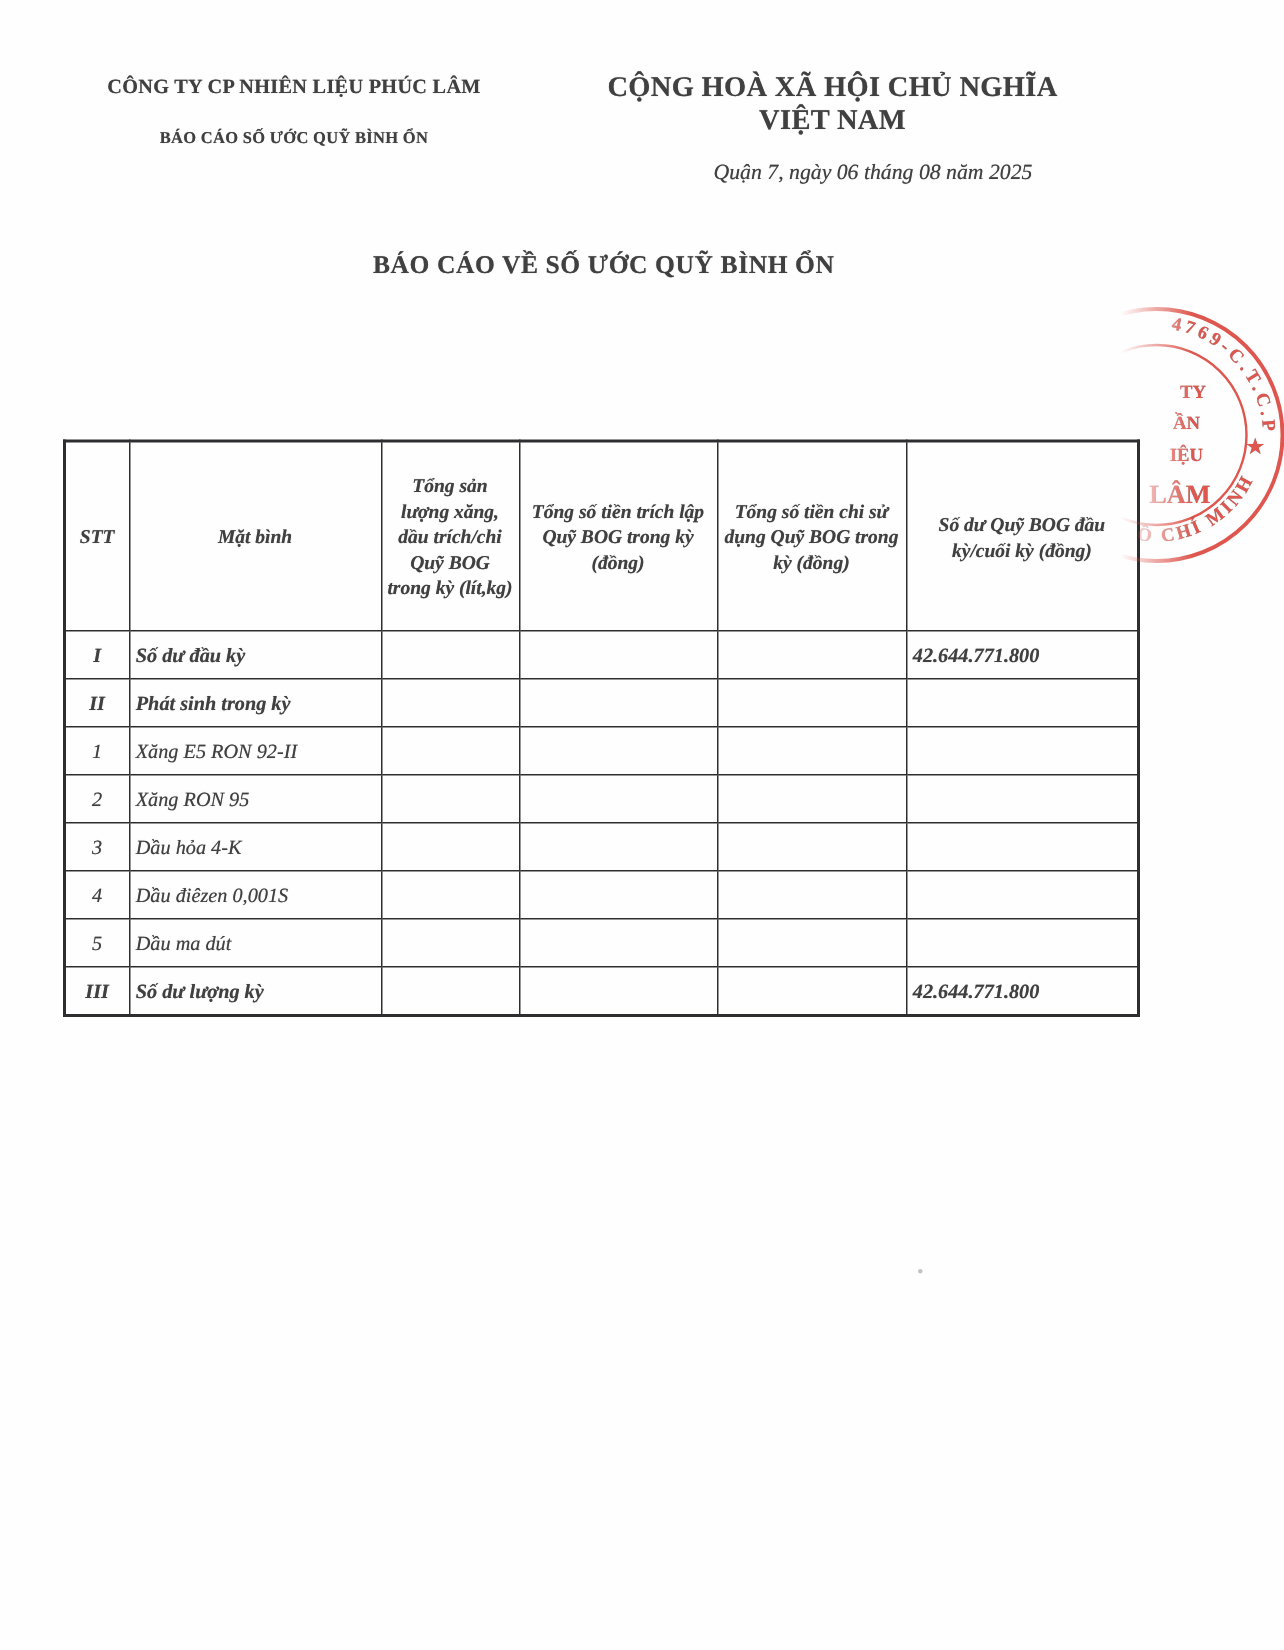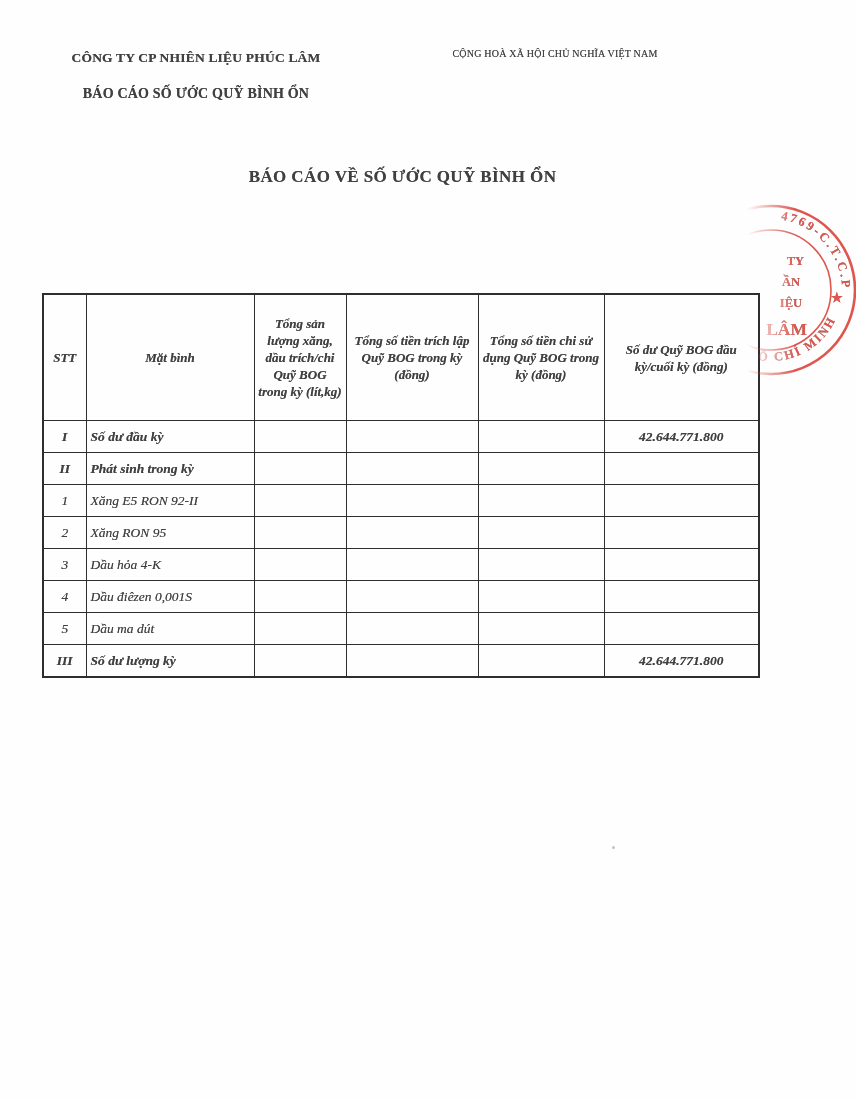--- a/index.html
+++ b/index.html
@@ -7,23 +7,23 @@
     position:relative;
     width:856px;height:1100px;
     background:#fefefe;
     overflow:hidden;
     font-family:"Liberation Serif","DejaVu Serif",serif;
     color:#404040;
     text-shadow:0 0 .5px rgba(25,25,25,.55);
   }
   .header-left{position:absolute;left:52px;top:50px;width:288px;text-align:center;}
   .header-left .l1{font-weight:700;font-size:13.5px;letter-spacing:.2px;}
-  .header-left .l2{font-weight:700;font-size:14px;margin-top:20px;letter-spacing:.2px;}
+  .header-left .l2{font-weight:700;font-size:11px;margin-top:20px;letter-spacing:.2px;}
   .header-right{position:absolute;left:390px;top:48px;width:330px;text-align:center;}
-  .header-right .l1{font-weight:400;font-size:10px;letter-spacing:.2px;}
+  .header-right .l1{font-weight:700;font-size:19px;letter-spacing:.2px;}
   .header-right .l2{font-weight:700;font-size:14px;margin-top:18px;}
   .header-right .l3{font-style:italic;font-size:14.5px;margin-top:15px;transform:translateX(27px);}
   .doc-title{
     position:absolute;top:167px;left:20px;width:765px;
     text-align:center;font-weight:700;font-size:17px;letter-spacing:.4px;
   }
   .intro{
     position:absolute;top:244px;left:30px;width:745px;
     text-align:center;font-size:13.8px;line-height:19.5px;
   }
@@ -38,21 +38,21 @@
     padding:1px 4px;
     vertical-align:middle;
     overflow:hidden;
     font-style:italic;
   }
   table.report{border:2.2px solid #2e2e30;}
   tr.hdr th{height:121px;font-weight:700;font-size:13px;line-height:17px;text-align:center;padding:2px 3px;}
   tr.data td{height:29px;}
   td.c-stt{text-align:center;}
   td.c-item{text-align:left;padding-left:7px;}
-  td.c-num{text-align:center;padding-right:6px;}
+  td.c-num{text-align:left;padding-right:6px;}
   tr.bold td{font-weight:700;}
   
   .stamp{
     position:absolute;left:671px;top:190px;width:200px;height:200px;
     -webkit-mask-image:linear-gradient(90deg,transparent 38%,rgba(0,0,0,.55) 51%,#000 62%);
     mask-image:linear-gradient(90deg,transparent 38%,rgba(0,0,0,.55) 51%,#000 62%);
     opacity:.93;
   }
   .stamp svg{width:100%;height:100%;}
   .stamp .ring{fill:none;stroke:var(--stamp-color,#dc4a41);}
@@ -64,20 +64,21 @@
 
 <div class="page">
 
   <div class="header-left">
     <div class="l1">CÔNG TY CP NHIÊN LIỆU PHÚC LÂM</div>
     <div class="l2">BÁO CÁO SỐ ƯỚC QUỸ BÌNH ỔN</div>
   </div>
 
   <div class="header-right">
     <div class="l1">CỘNG HOÀ XÃ HỘI CHỦ NGHĨA VIỆT NAM</div>
+    <div class="l3">Quận 7, ngày 06 tháng 08 năm 2025</div>
   </div>
 
   <div class="doc-title">BÁO CÁO VỀ SỐ ƯỚC QUỸ BÌNH ỔN</div>
 
 
   <table class="report">
     <colgroup>
       <col style="width:43px">
         <col style="width:168px">
         <col style="width:92px">

